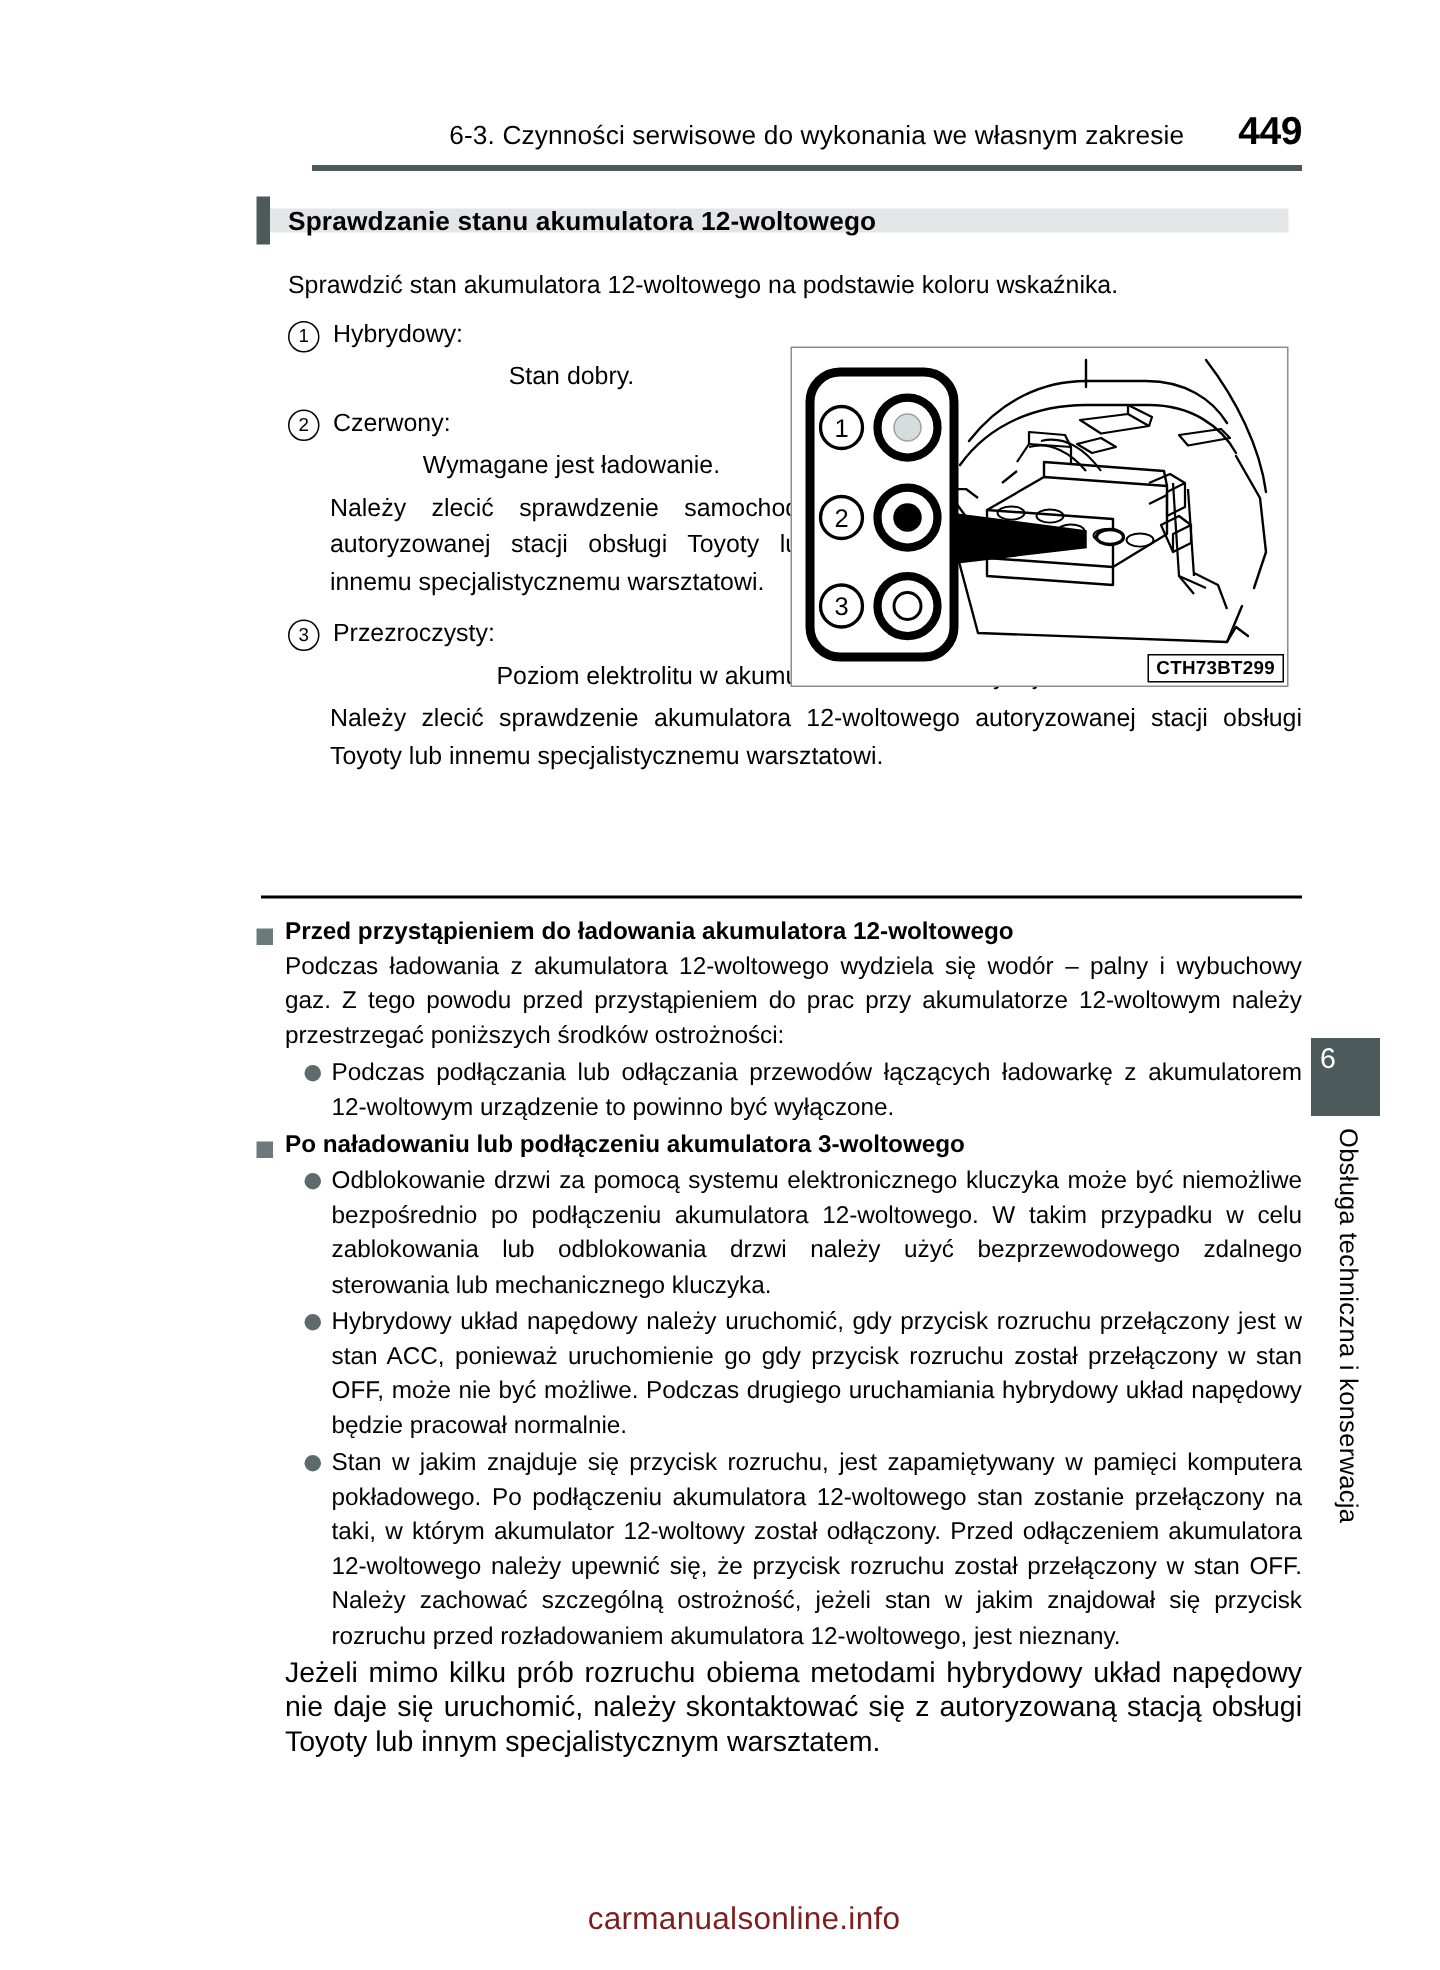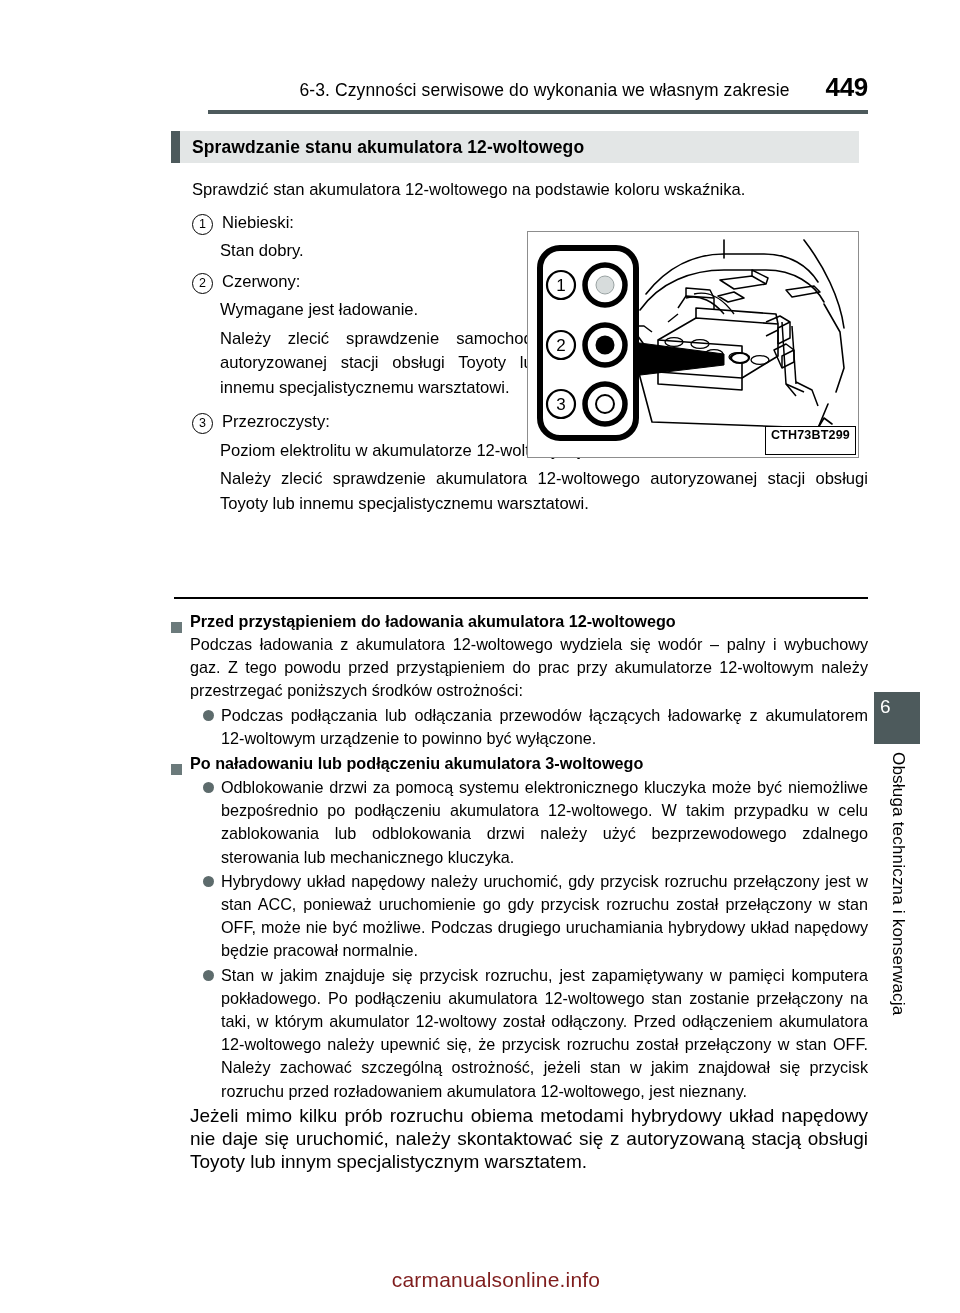--- a/index.html
+++ b/index.html
@@ -65,21 +65,21 @@
     align-items: center;
   }
   .section-accent {
     width: 9px;
     height: 32px;
     background: #4d5a5c;
     flex: 0 0 auto;
   }
   .section-bg {
     flex: 1 1 auto;
-    height: 32px;
+    height: 16px;
     background: #e3e6e6;
     display: flex;
     align-items: center;
   }
   .section-title {
     font-size: 17.5px;
     font-weight: bold;
     padding-left: 12px;
     letter-spacing: 0.1px;
   }
@@ -130,20 +130,21 @@
   .num-text {
     font-size: 16.6px;
     line-height: 24.5px;
   }
   .sub {
     margin-left: 28px;
     margin-top: 4px;
     font-size: 16.6px;
     line-height: 24.5px;
     width: 322px;
+    text-align: center;
   }
   .sub.just {
     text-align: justify;
     text-align-last: left;
   }
 
   
   .wide {
     width: 676px;
     margin-top: 10px;
@@ -163,21 +164,21 @@
   }
   .illus svg { display: block; }
   .illus-code {
     position: absolute;
     right: 2px;
     bottom: 2px;
     background: #ffffff;
     border: 1px solid #000;
     font-size: 12.5px;
     font-weight: bold;
-    padding: 1px 5px 12px 5px;
+    padding: 1px 5px 2px 5px;
     letter-spacing: 0.2px;
   }
 
   
   .divider {
     position: absolute;
     left: 158px;
     top: 597px;
     width: 694px;
     height: 2px;
@@ -186,21 +187,21 @@
 
   
   .notice {
     position: absolute;
     left: 155px;
     top: 608px;
     width: 697px;
   }
   .n-head {
     display: flex;
-    align-items: flex-end;
+    align-items: center;
     margin-top: 2px;
   }
   .sq {
     flex: 0 0 auto;
     width: 11px;
     height: 11px;
     background: #6b7a7b;
     margin-top: 6px;
     margin-right: 8px;
   }
@@ -308,21 +309,21 @@
   </div>
 
   <div class="body-col">
 
     <p class="p intro">Sprawdzić stan akumulatora 12-woltowego na podstawie koloru wskaźnika.</p>
 
     <div class="numlist">
 
       <div class="num-row">
         <span class="circ">1</span>
-        <span class="num-text">Niebieski:</span>
+        <span class="num-text">Hybrydowy:</span>
       </div>
       <div class="sub">Stan dobry.</div>
 
       <div class="num-row">
         <span class="circ">2</span>
         <span class="num-text">Czerwony:</span>
       </div>
       <div class="sub">Wymagane jest ładowanie.</div>
       <div class="sub just">Należy zlecić sprawdzenie samochodu autoryzowanej stacji obsługi Toyoty lub innemu specjalistycznemu warsztatowi.</div>
 

